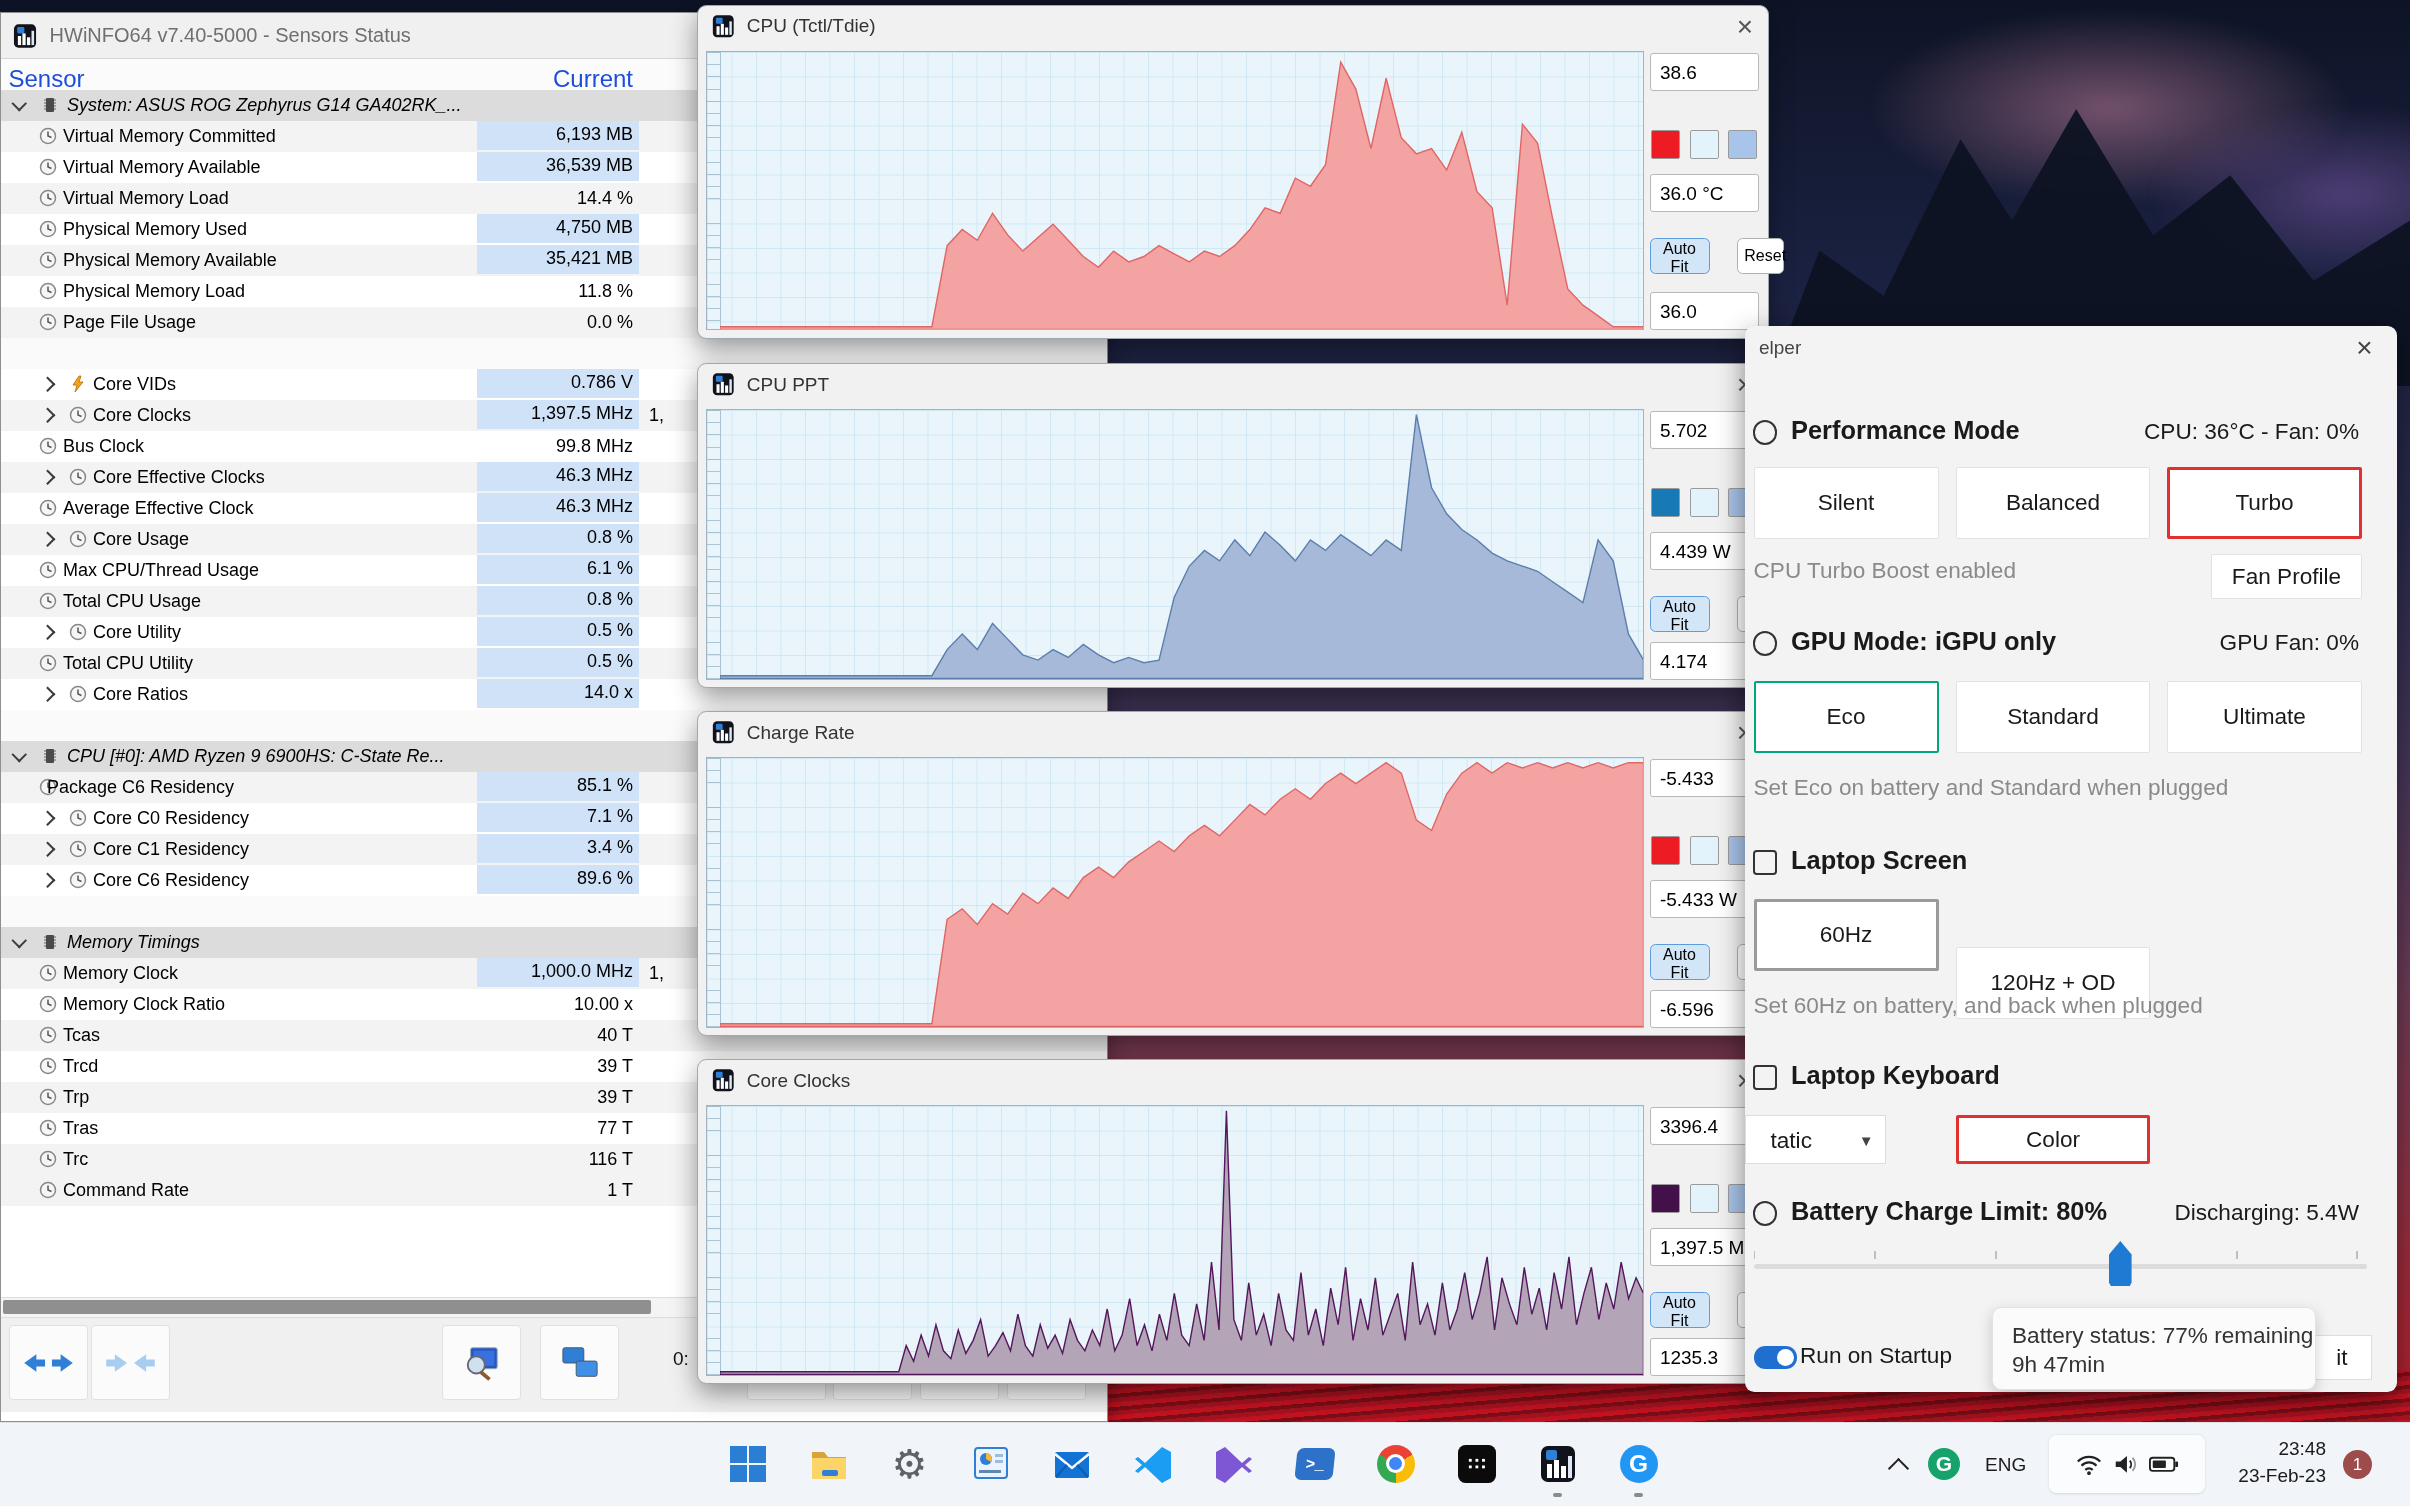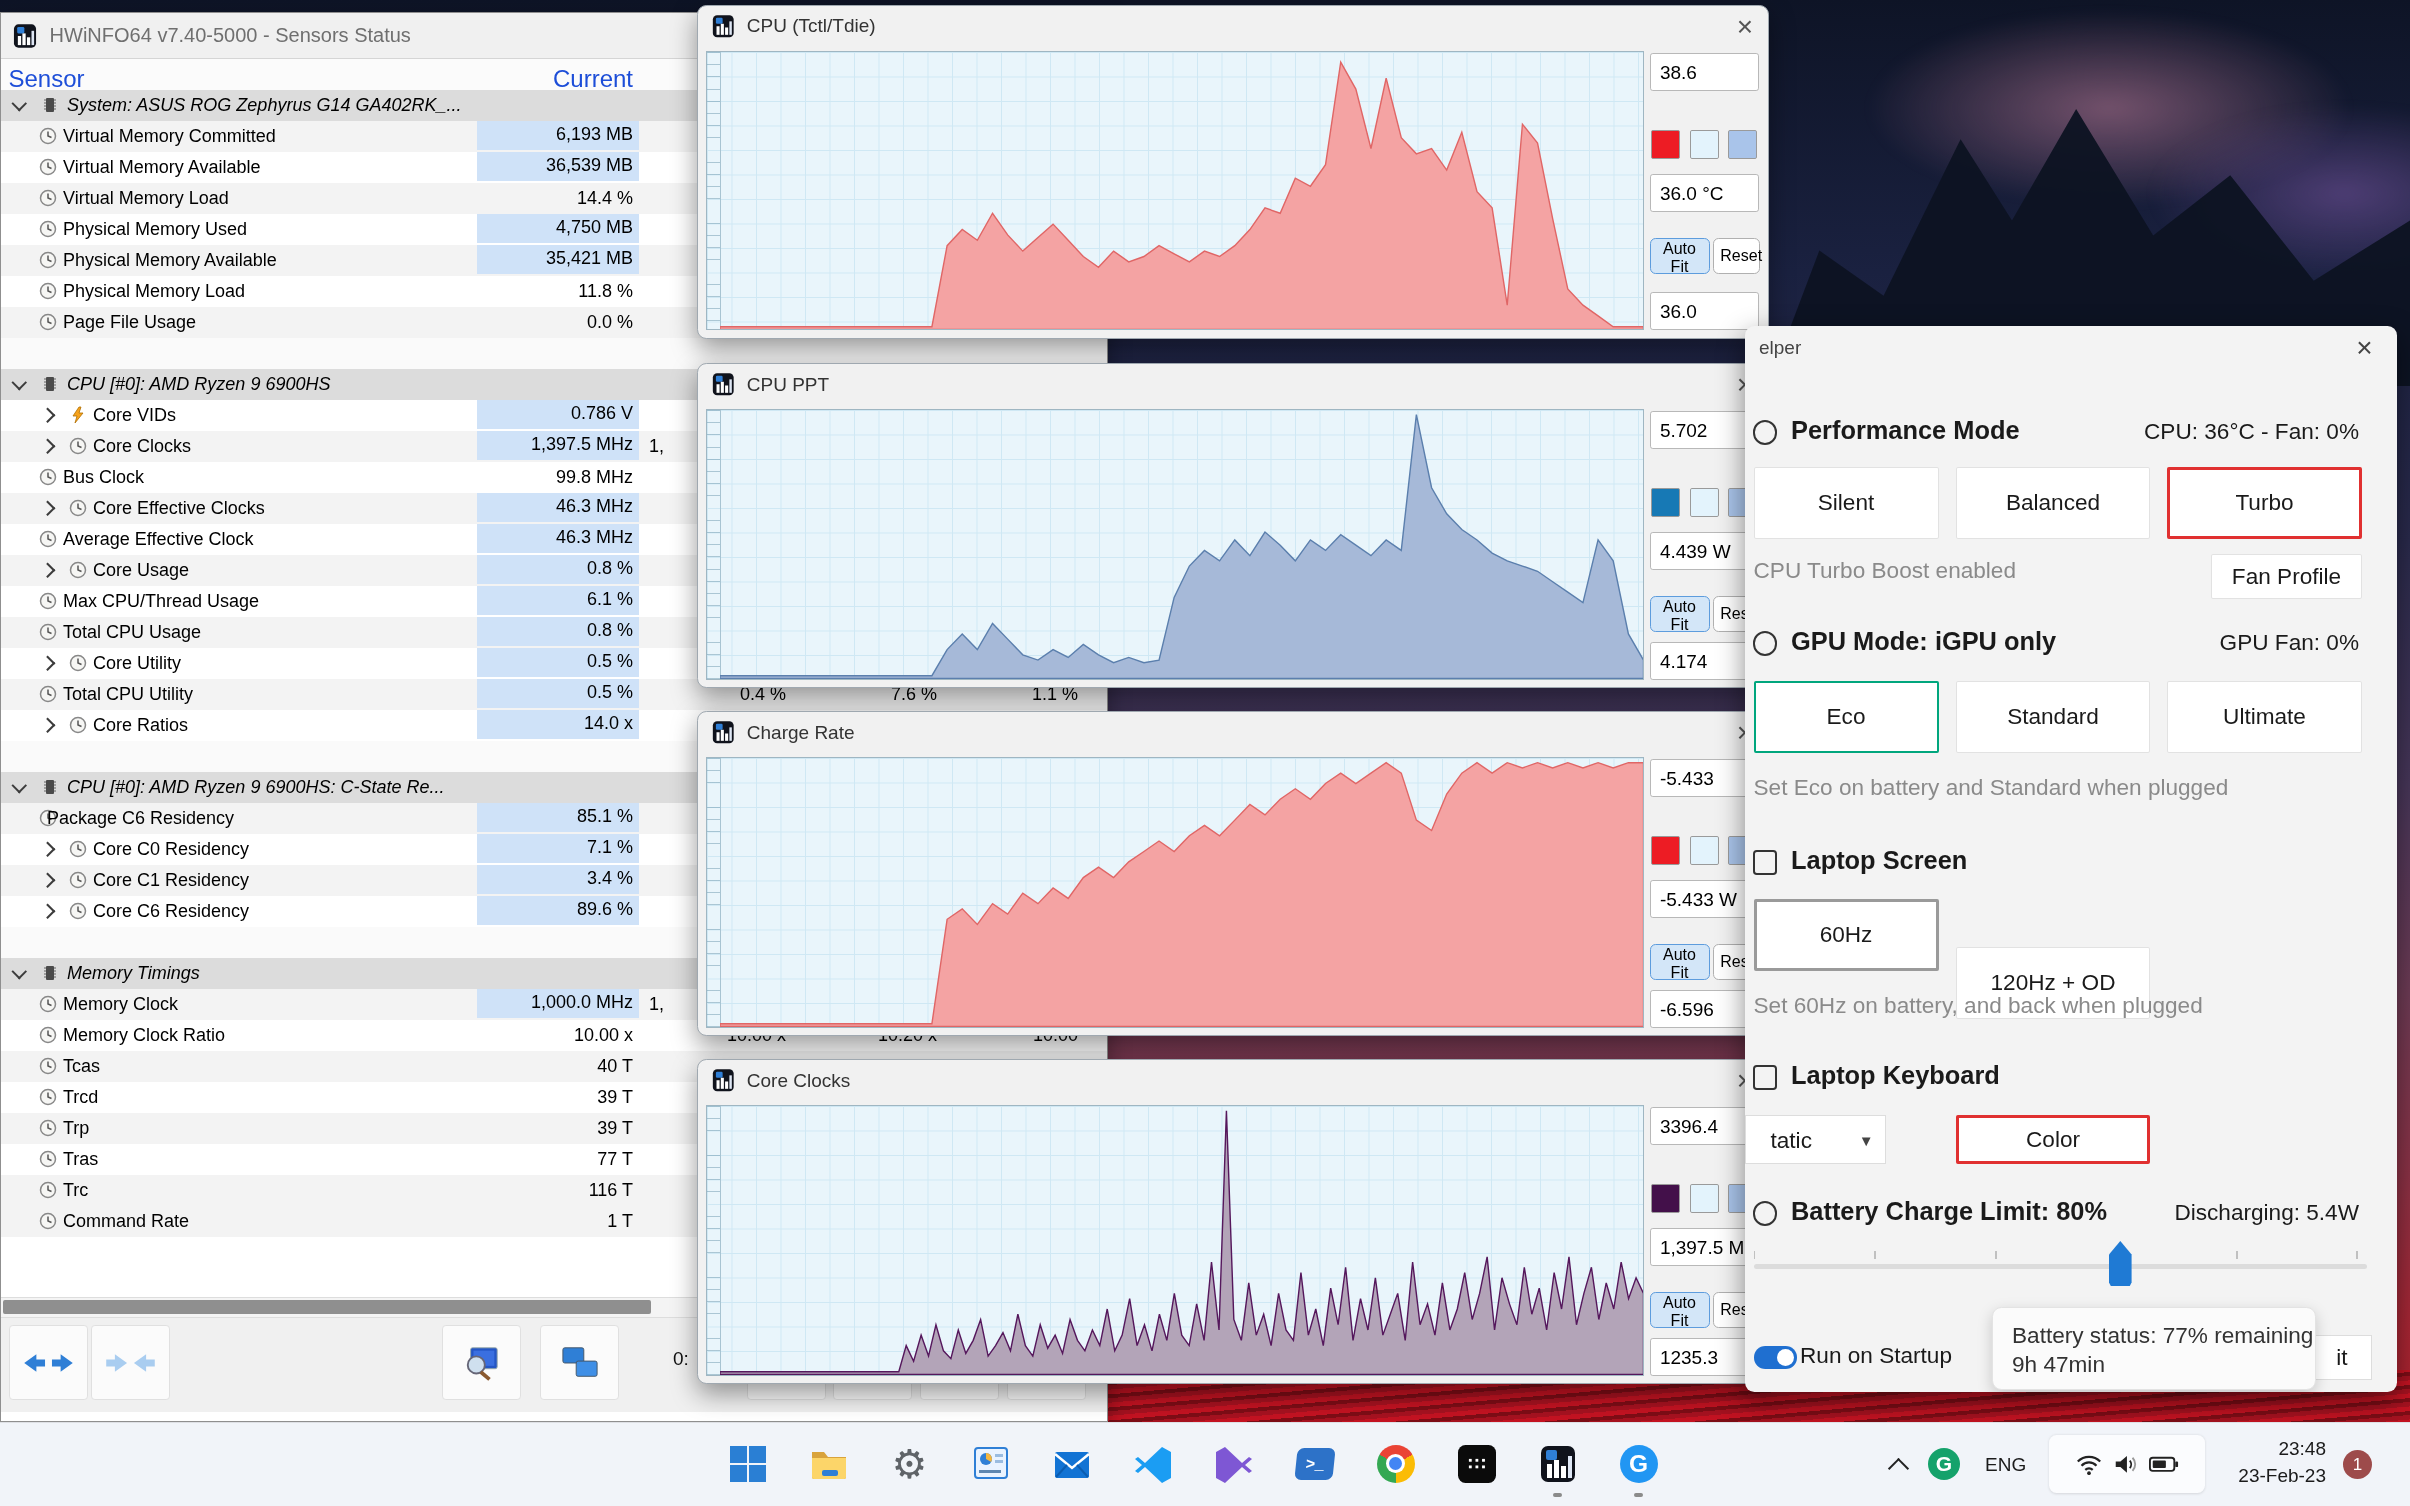--- a/index.html
+++ b/index.html
@@ -67,21 +67,21 @@
   .vbox.cur{top:121px;}
   .vbox.bot{bottom:0;}
   .swatches{position:absolute;top:77px;left:1.9px;display:flex;gap:9.4px;}
   .swatches span{width:27px;height:27px;border:0.9px solid #9a9a9a;border-radius:1.9px;display:inline-block;}
   .sw2{background:#e3f3fc;}
   .sw3{background:#a9c4ea;}
   .gbtns{position:absolute;top:185px;left:0;display:flex;gap:3.8px;}
   .bt-autofit{width:60px;height:36px;background:#d3e6f8;border:1.4px solid #5d9cdd;border-radius:5.6px;font-size:16px;
     font-family:"Liberation Sans",sans-serif;}
   .bt-reset{width:47px;height:36px;background:#fff;border:0.9px solid #b0b0b0;border-radius:5.6px;font-size:16px;
-    font-family:"Liberation Sans",sans-serif;}
+    font-family:"Liberation Sans",sans-serif;margin-left:24px;}
 
   
   #ghelper{position:absolute;left:1745px;top:326px;width:652px;height:1066px;background:#f3f3f3;border-radius:9.4px;
     box-shadow:0 9.4px 28px rgba(0,0,0,.45);}
   #ghelper .gh-title{position:absolute;left:14px;top:11.3px;font-size:19px;color:#444;}
   #ghelper .gh-close{position:absolute;right:24.5px;top:5.6px;font-size:28px;color:#444;}
   .gh-head{position:absolute;font-size:25.4px;font-weight:bold;color:#1a1a1a;white-space:nowrap;}
   .gh-status{position:absolute;font-size:22.6px;color:#1a1a1a;right:38px;text-align:right;white-space:nowrap;}
   .gh-note{position:absolute;font-size:22.6px;color:#8a8a8a;white-space:nowrap;}
   .gh-btn{position:absolute;height:72px;background:#fff;border:0.9px solid #e2e2e2;border-radius:1.9px;
@@ -220,28 +220,20 @@
       </div>
       <div class="srow alt">
         <div class="rowicon" style="left:38px;"><svg viewBox="0 0 18 18">
             <circle cx="9" cy="9" r="7.5" fill="#f6f6f4" stroke="#888" stroke-width="1.5"></circle>
             <path d="M9 4.5 V9 L12.5 10.5" stroke="#555" stroke-width="1.5" fill="none"></path>
           </svg></div>
         <span class="lab" style="left:62px;">Page File Usage</span>
         <span class="val">0.0 %</span>
       </div>
       <div class="srow blank"></div>
-      <div class="srow group">
-        <div class="arrow down" style="left:13px;"></div>
-        <div class="rowicon" style="left:40px;"><svg viewBox="0 0 18 18">
-            <rect x="5" y="2" width="8" height="14" rx="1" fill="#4a4a4a"></rect>
-            <path d="M3 4h2M3 7h2M3 10h2M3 13h2M13 4h2M13 7h2M13 10h2M13 13h2" stroke="#8a8a8a" stroke-width="1.4"></path>
-          </svg></div>
-        <span class="lab" style="left:66px;">CPU [#0]: AMD Ryzen 9 6900HS</span>
-      </div>
       <div class="srow ">
         <div class="arrow right" style="left:41px;"></div>
         <div class="rowicon" style="left:68px;"><svg viewBox="0 0 18 18">
             <path d="M10 1 L4 10 h4 L6 17 L14 7 h-4 L12 1Z" fill="#f6a21c" stroke="#b06f00" stroke-width="0.8"></path>
           </svg></div>
         <span class="lab" style="left:92px;">Core VIDs</span>
         <span class="val hl">0.786 V</span>
       </div>
       <div class="srow alt">
         <div class="arrow right" style="left:41px;"></div>

